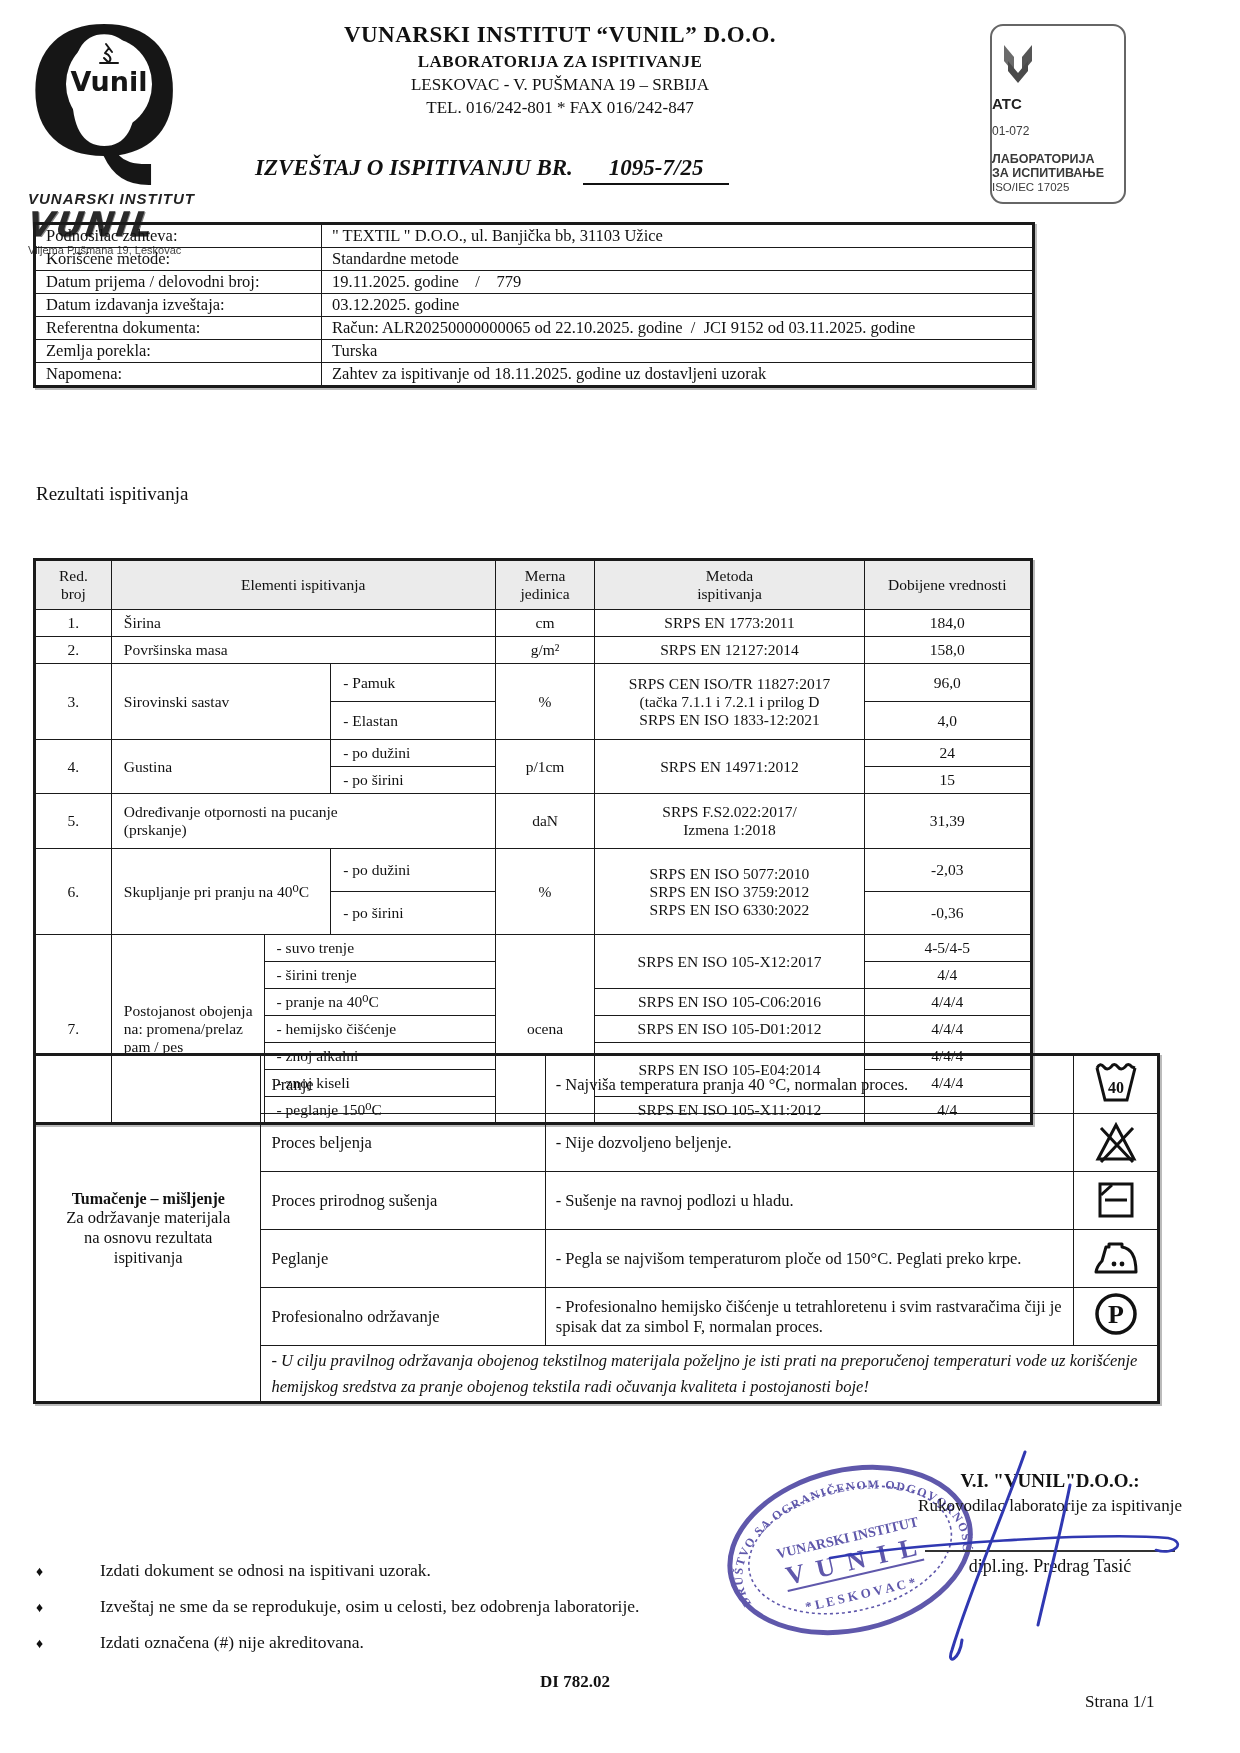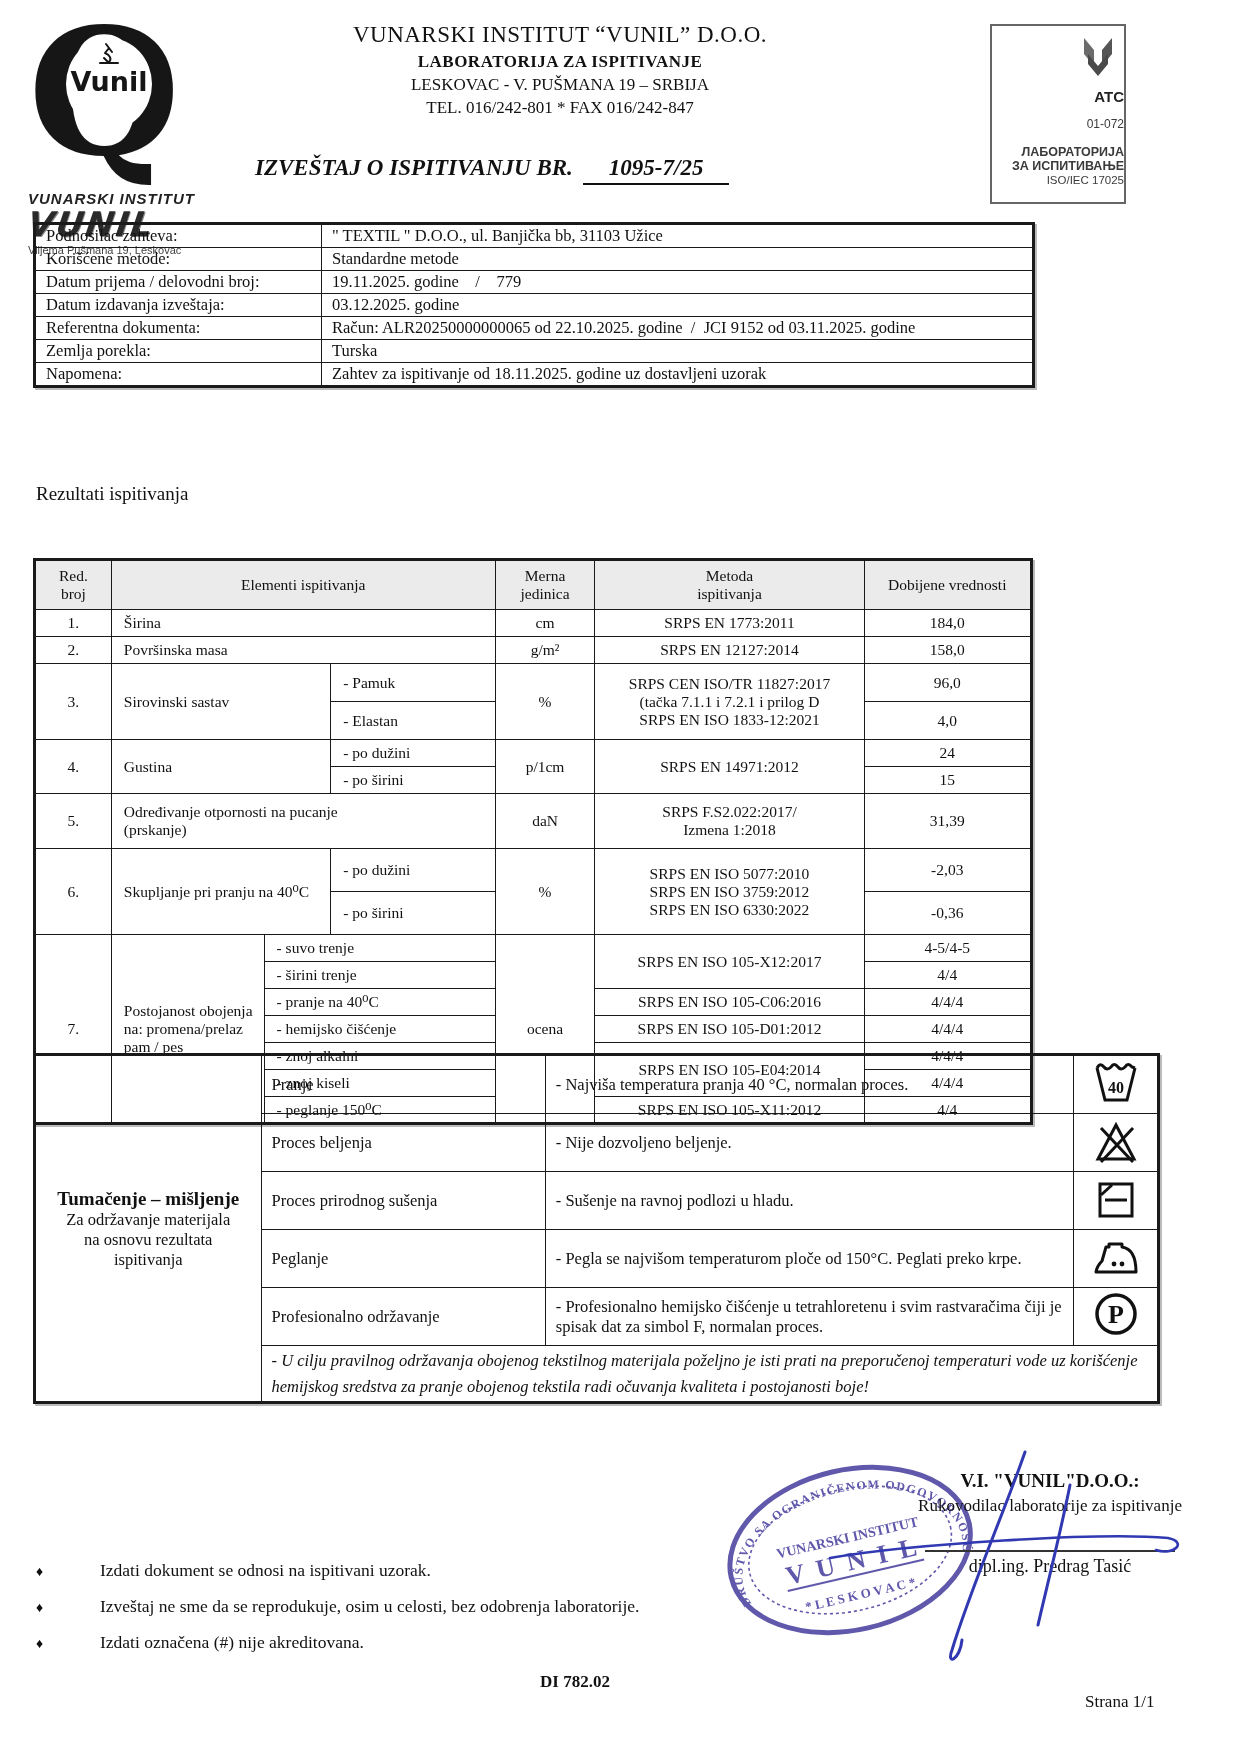--- a/index.html
+++ b/index.html
@@ -12,30 +12,30 @@
   .qwrap { position:relative; width:170px; height:180px; }
   .qglyph { font-family:"DejaVu Serif",serif; font-weight:bold; font-size:175px; line-height:170px; color:#161616; letter-spacing:-6px; }
   .qinner { position:absolute; left:38px; top:30px; width:86px; height:92px; background:#fff; border-radius:50%; text-align:center; }
   .qinner .vunil-script { font-family:"DejaVu Sans",sans-serif; font-size:27px; font-weight:bold; color:#161616; position:relative; top:28px; }
   .logo-sub1 { font-family:"Liberation Sans",sans-serif; font-style:italic; font-weight:bold; font-size:15px; letter-spacing:1px; color:#222; margin-top:2px; }
   .logo-sub2 { font-family:"DejaVu Sans",sans-serif; font-style:italic; font-weight:bold; font-size:34px; letter-spacing:2px; color:#2a2a2a; line-height:34px;
                text-shadow:1px 1px 0 #888; transform:skewX(-8deg); }
   .logo-sub3 { font-family:"Liberation Sans",sans-serif; font-size:11px; color:#444; margin-top:3px; }
 
   .head-center { position:absolute; left:250px; top:22px; width:620px; text-align:center; }
-  .hc1 { font-size:23px; font-weight:normal; letter-spacing:.5px; }
+  .hc1 { font-size:23px; font-weight:bold; letter-spacing:.5px; }
   .hc2 { font-size:17px; font-weight:bold; margin-top:4px; letter-spacing:.5px; }
   .hc3 { font-size:17px; margin-top:3px; }
   .hc4 { font-size:17px; margin-top:3px; }
 
   .report-title { position:absolute; left:255px; top:155px; font-size:23px; font-weight:bold; font-style:italic; white-space:nowrap; }
   .report-no { display:inline-block; border-bottom:2.5px solid #111; padding:0 26px 2px 26px; margin-left:10px; }
 
-  .atc-badge { position:absolute; left:990px; top:24px; width:136px; height:180px; border:2px solid #666; border-radius:0;
-               text-align:right; padding-top:10px; color:#3a3a3a; font-family:"Liberation Sans",sans-serif; }
+  .atc-badge { position:absolute; left:990px; top:24px; width:136px; height:180px; border:2px solid #666; border-radius:13px;
+               text-align:left; padding-top:17px; color:#3a3a3a; font-family:"Liberation Sans",sans-serif; }
   .atc-name { font-weight:bold; font-size:15px; margin-top:2px; color:#222; }
   .atc-num { font-size:12px; margin-top:12px; }
   .atc-l1 { font-size:12.5px; font-weight:bold; margin-top:14px; }
   .atc-l2 { font-size:12.5px; font-weight:bold; }
   .atc-l3 { font-size:11.5px; margin-top:1px; }
 
   
   .info-table { position:absolute; left:33px; top:222px; width:1002px; border-collapse:collapse; border:3px solid #1a1a1a; box-shadow:2px 2px 0 #bbb;padding-left:48px; }
   .info-table td { border:1.6px solid #1a1a1a; font-size:16.5px; padding:1px 10px; height:21px; }
   .info-table td.ivalue { white-space:pre-wrap; }
@@ -47,21 +47,21 @@
   .results-table th, .results-table td { border:1.5px solid #1a1a1a; font-size:15.5px; font-weight:normal; padding:1px 6px; text-align:center; vertical-align:middle; }
   .results-table th { background:#ebebeb; height:24px; }
   .results-table td.el { text-align:left; padding-left:12px; }
   .h27 td { height:27px; } .h38 td { height:38px; } .h55 td { height:55px; } .h43 td { height:43px; }
   .thdr th { height:50px; }
 
   
   .care-table { position:absolute; left:33px; top:1053px; width:1127px; border-collapse:collapse; border:3px solid #1a1a1a; box-shadow:2px 2px 0 #bbb; }
   .care-table td { border:1.6px solid #1a1a1a; font-size:16.5px; padding:2px 10px; vertical-align:middle; }
   .care-head { width:227px; text-align:center; font-size:16px; }
-  .care-head .b { font-weight:bold; font-size:19px; }
+  .care-head .b { font-weight:bold; font-size:16px; }
   .care-label { width:285px; }
   .care-desc { width:530px; }
   .care-icon-cell { width:85px; text-align:center; padding:2px; }
   .rh52 { height:52px; } .rh58 { height:58px; }
   .care-note { font-style:italic; font-size:16.5px; line-height:1.55; padding:6px 12px; }
 
   
   .sig-block { position:absolute; left:880px; top:1470px; width:340px; text-align:center; }
   .sig-co { font-size:19px; font-weight:bold; white-space:nowrap; }
   .sig-role { font-size:17px; margin-top:4px; white-space:nowrap; }

